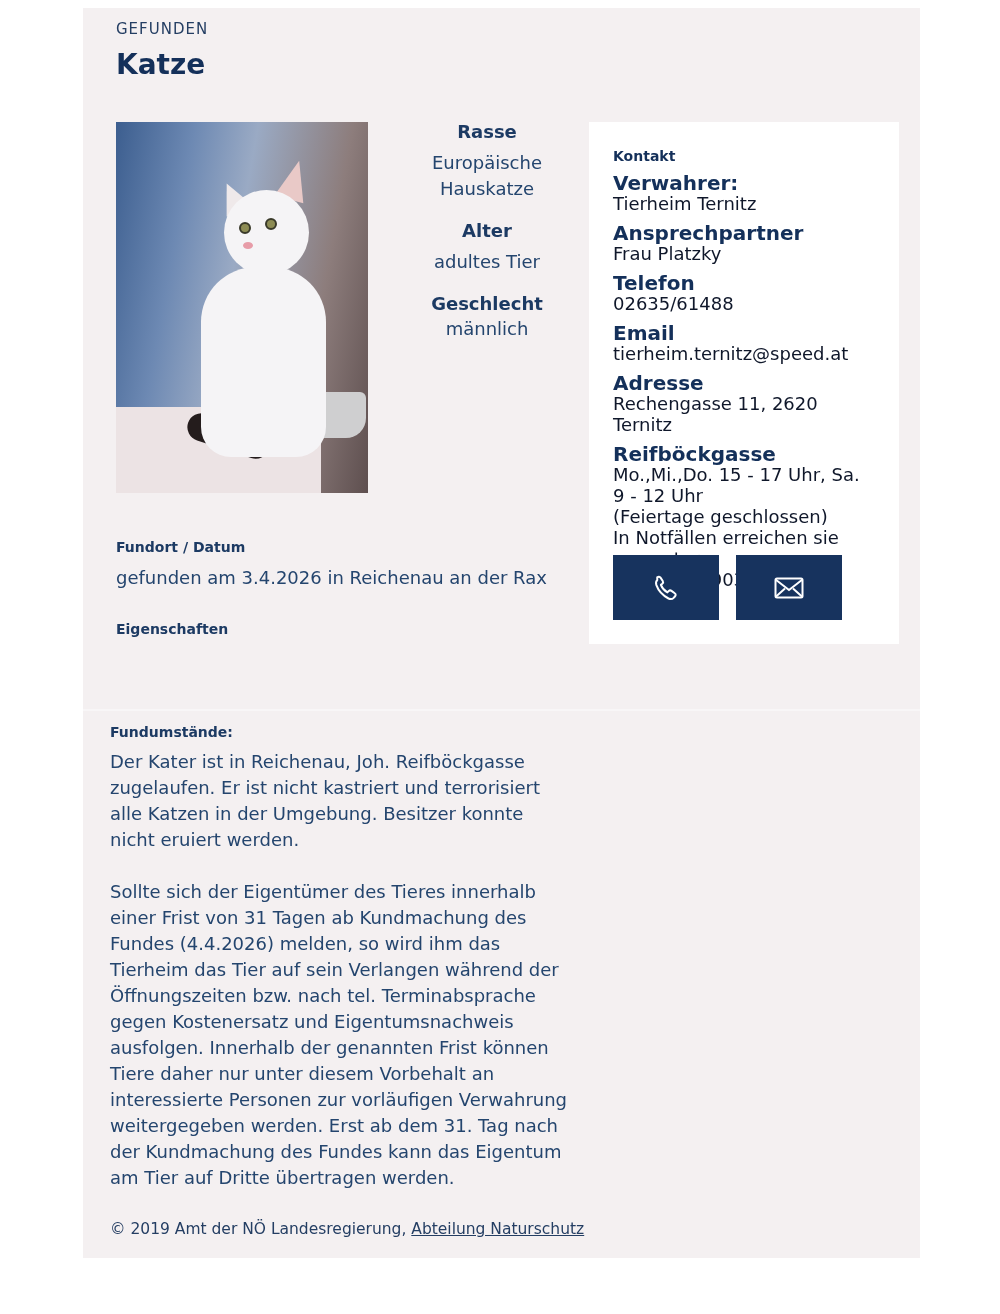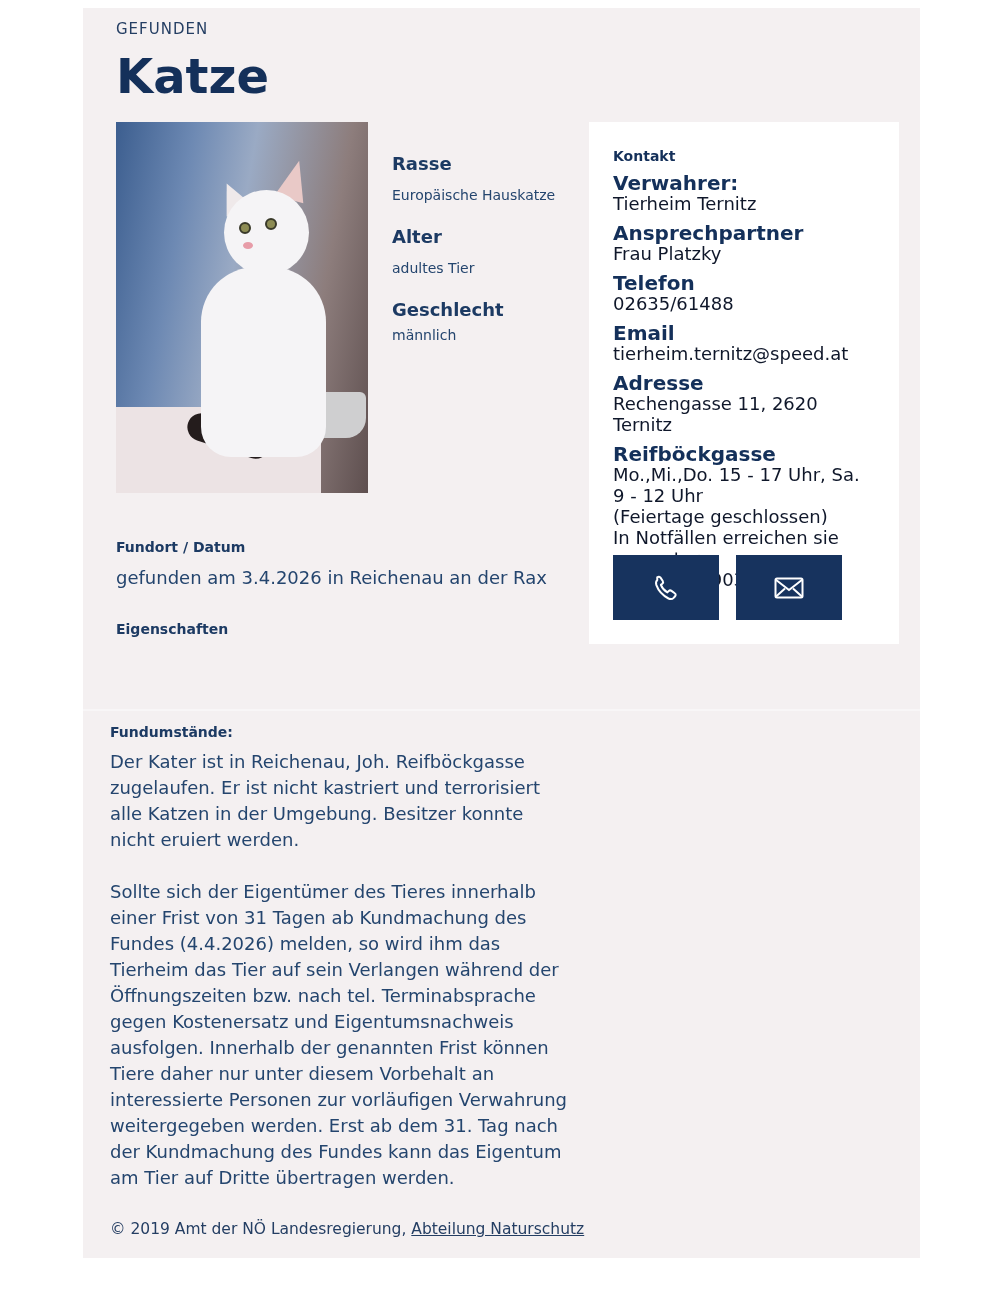--- a/index.html
+++ b/index.html
@@ -14,21 +14,21 @@
       position: absolute; left: 83px; top: 709px; width: 837px; height: 2px;
       background: #f8f6f7;
     }
 
     .kicker {
       position: absolute; left: 116px; top: 20px;
       font-size: 15px; letter-spacing: 1px; color: #243e63;
     }
     .title {
       position: absolute; left: 116px; top: 48px;
-      font-size: 48px; font-weight: bold; color: #14305a;
+      font-size: 28px; font-weight: bold; color: #14305a;
     }
 
     .photo {
       position: absolute; left: 116px; top: 122px; width: 252px; height: 371px;
       overflow: hidden;
       background: linear-gradient(100deg, #3c5e8f 0%, #6d89b3 25%, #9aaac4 45%, #8d7d7c 75%, #5e4f4f 100%);
     }
     .photo .bowl {
       position: absolute; right: 2px; top: 270px; width: 62px; height: 46px;
       background: #cfcfd0; border-radius: 6px 6px 20px 20px;
@@ -57,23 +57,23 @@
     }
     .photo .eye { position: absolute; width: 12px; height: 12px; background: #8d8c54; border-radius: 50%; border: 2px solid #3a3a2a; }
     .photo .eye.l { left: 123px; top: 100px; }
     .photo .eye.r { left: 149px; top: 96px; }
     .photo .nose { position: absolute; left: 127px; top: 120px; width: 10px; height: 7px; background: #e79ca8; border-radius: 50%; }
     .photo .tail {
       position: absolute; left: 70px; top: 300px; width: 85px; height: 28px;
       background: #241c1c; border-radius: 14px; transform: rotate(18deg);
     }
 
-    .facts { position: absolute; left: 392px; top: 152px; width: 190px; }
+    .facts { position: absolute; left: 392px; top: 120px; width: 190px; text-align: center; }
     .fact-label { font-size: 18px; font-weight: bold; color: #1c3a63; line-height: 24px; }
-    .fact-value { font-size: 14px; color: #24456e; line-height: 26px; margin-top: 6px; }
+    .fact-value { font-size: 18px; color: #24456e; line-height: 26px; margin-top: 6px; }
     .fact { margin-bottom: 17px; }
 
     .contact {
       position: absolute; left: 589px; top: 122px; width: 310px; height: 522px;
       background: #ffffff; padding: 24px 24px 0 24px;
     }
     .contact-title { font-size: 14px; font-weight: bold; color: #14305a; line-height: 20px; margin-bottom: 7px; }
     .c-label { font-size: 20px; font-weight: bold; color: #14305a; line-height: 20px; }
     .c-value { font-size: 18px; color: #0f172a; line-height: 21px; margin-bottom: 9px; }
     .btn-row { position: absolute; left: 24px; top: 433px; display: flex; gap: 17px; }

